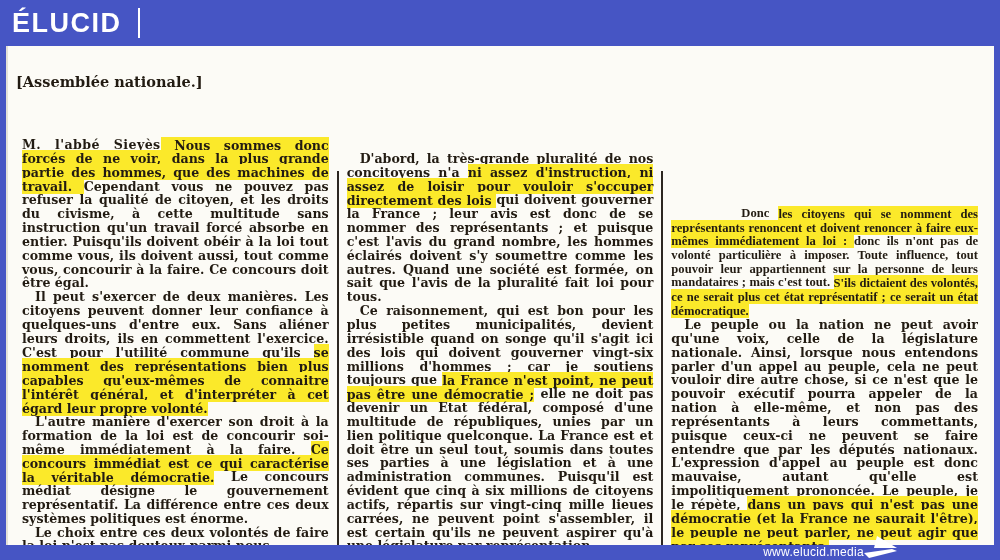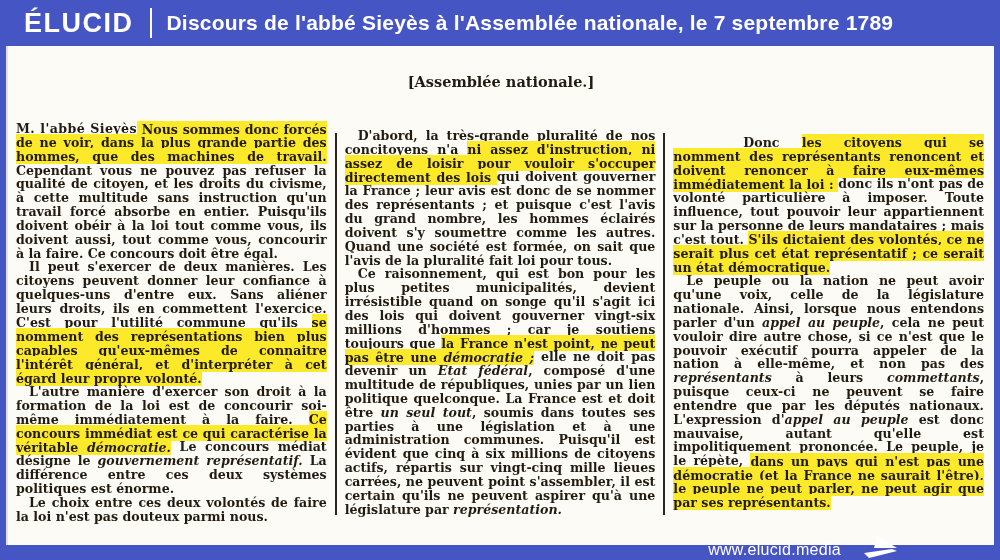--- a/index.html
+++ b/index.html
@@ -18,21 +18,21 @@
     overflow: hidden;
     font-family: "Liberation Sans", sans-serif;
   }
   
   .topbar {
     position: absolute;
     top: 0; left: 0; right: 16px;
     height: 46px;
     display: flex;
     align-items: center;
-    padding-left: 24px;
+    padding-left: 12px;
     color: #ffffff;
   }
   .logo {
     font-size: 27px;
     font-weight: bold;
     letter-spacing: 1.5px;
     line-height: 1;
   }
   .topbar-divider {
     width: 2px;
@@ -55,88 +55,87 @@
     box-shadow: inset 2px 0 0 #e4e1d8;
   }
   .masthead {
     display: flex;
     align-items: baseline;
     padding: 27px 8px 0 10px;
     font-family: "DejaVu Serif", serif;
     font-weight: bold;
     font-size: 14.5px;
   }
-  .masthead .left  { flex: 1 1 0; text-align: center; }
+  .masthead .left  { flex: 1 1 0; text-align: left; }
   .masthead .center{ flex: 0 0 auto; text-align: center; font-size: 15.5px; letter-spacing: 0.5px; transform: translateX(-36px); }
   .masthead .right { flex: 1 1 0; text-align: right; font-size: 15px; padding-right: 48px; }
   .columns {
     display: flex;
-    align-items: center;
-    margin-top: 32px;
-    padding: 0 2px;
+    align-items: flex-end;
+    margin-top: 48px;
+    padding: 0 8px;
   }
   .col {
     flex: 1 1 0;
     padding: 0 8px;
     font-family: "DejaVu Serif", serif;
     font-weight: bold;
     font-size: 12.6px;
     line-height: 1.1;
     text-align: justify;
     color: var(--ink);
   }
   .col-divider {
     width: 2px;
     flex: 0 0 2px;
     height: 382px;
     background: #2c2620;
     margin-top: 2px;
   }
   .col p { margin: 0; text-indent: 13px; }
   .col p.ind-none  { text-indent: 0; }
-  .col p.ind-large { text-indent: 70px; }
+  .col p.ind-large { text-indent: 70px; font-family: Liberation Serif, serif; }
   .col mark {
     background: var(--highlight-yellow);
     color: inherit;
     padding: 0.5px 0;
   }
-  .col .em { font-style: italic; }
+  .col .em { }
   .col .b  { letter-spacing: 0.4px; }
   
   .footer {
     position: absolute;
     bottom: 0; left: 0; right: 0;
     height: 15px;
     background: var(--brand-blue);
   }
   .footer-url {
     position: absolute;
-    right: 159px;
+    right: 136px;
     bottom: 1px;
     color: #ffffff;
-    font-size: 16px;
+    font-size: 12px;
     letter-spacing: 0.3px;
   }
   .footer-logo {
     position: absolute;
     right: 100px;
     bottom: 1px;
     width: 36px;
     height: 24px;
   }
 </style>
 </head>
 <body>
 
 <div class="page">
 
   <div class="topbar">
     <div class="logo">ÉLUCID</div>
     <div class="topbar-divider"></div>
-    <div class="banner-title">Discours de l'abbé Sieyès à l'Assemblée nationale, le 7 septembre 1789</div>
   </div>
 
   <div class="paper">
     <div class="masthead">
       <div class="left">[Assemblée nationale.]</div>
     </div>
     <div class="columns">
       <div class="col">
           <p class="ind-none"><span class="b">M. l'abbé Sieyès</span><mark>  Nous sommes donc forcés de ne voir, dans la plus grande partie des hommes, que des machines de travail. </mark><span>Cependant vous ne pouvez pas refuser la qualité de citoyen, et les droits du civisme, à cette multitude sans instruction qu'un travail forcé absorbe en entier. Puisqu'ils doivent obéir à la loi tout comme vous, ils doivent aussi, tout comme vous, concourir à la faire. Ce concours doit être égal.</span></p>
           <p class="ind-normal"><span>Il peut s'exercer de deux manières. Les citoyens peuvent donner leur confiance à quelques-uns d'entre eux. Sans aliéner leurs droits, ils en commettent l'exercice. C'est pour l'utilité commune qu'ils </span><mark>se nomment des représentations bien plus capables qu'eux-mêmes de connaitre l'intérêt général, et d'interpréter à cet égard leur propre volonté.</mark></p>

